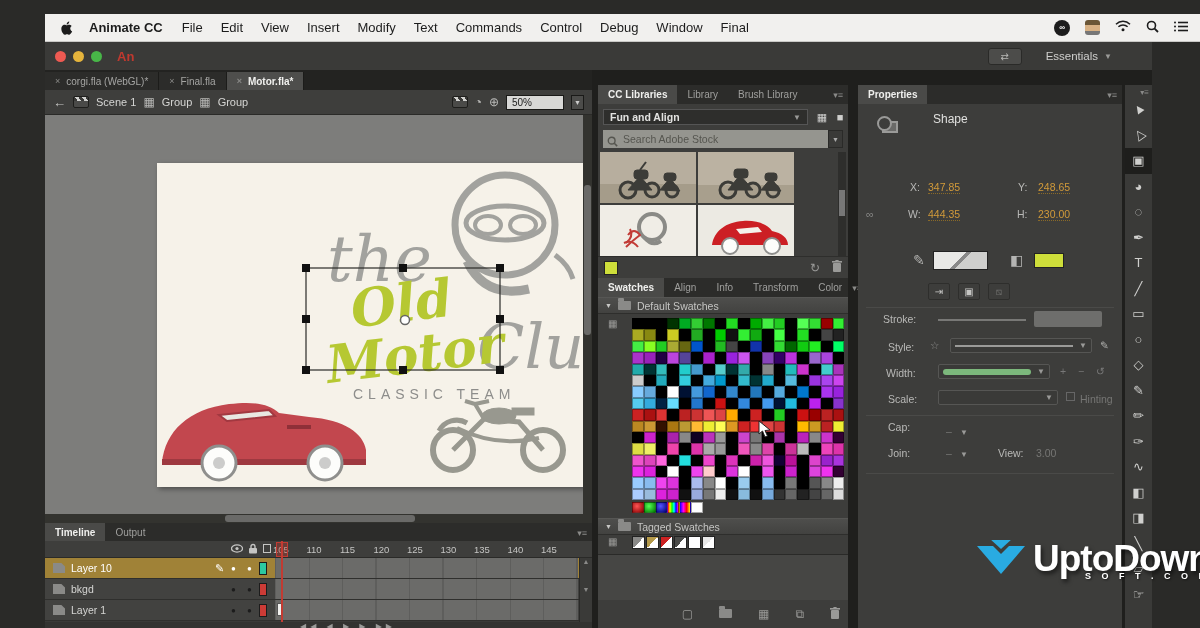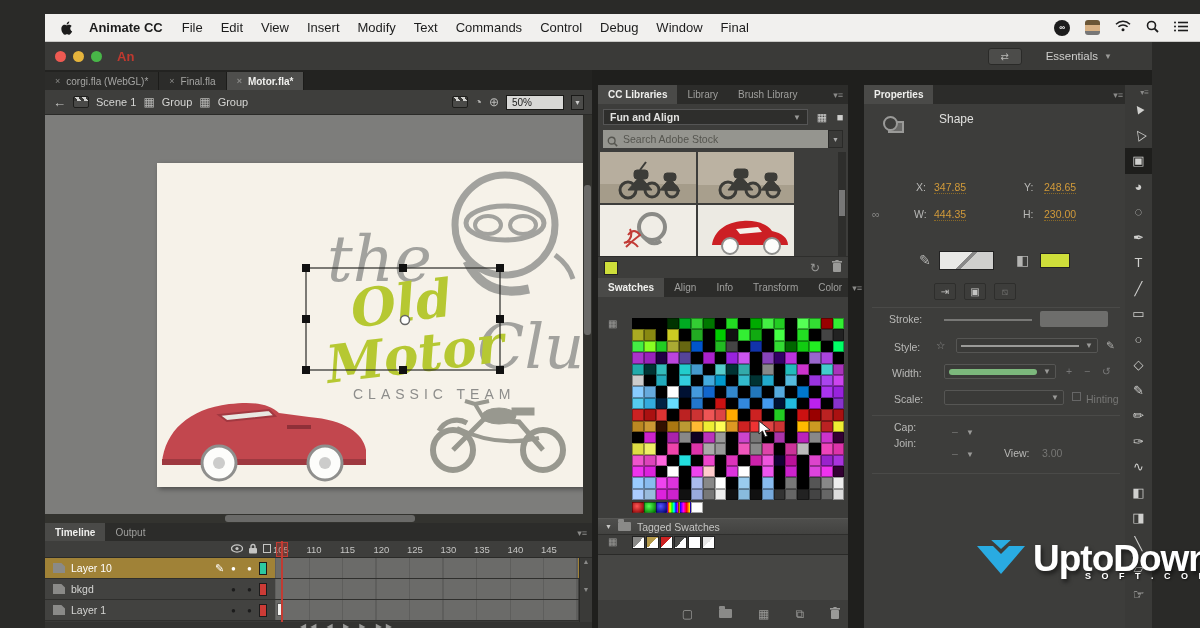--- a/index.html
+++ b/index.html
@@ -118,21 +118,21 @@
     background:linear-gradient(135deg, var(--c) 0 50%, #fff 50%); }
   .gridicon { color:#9a9a98; font-size:10px; position:absolute; left:10px; }
   #sw-empty { position:absolute; left:0; top:276px; width:250px; height:46px; background:#464644;
     border-top:1px solid #2a2a28; }
   #sw-bottom { position:absolute; left:0; bottom:2px; width:100%; height:24px;
     display:flex; align-items:center; justify-content:flex-end; padding-right:8px; gap:14px; }
   #cursor { position:absolute; left:758px; top:420px; z-index:60; }
 
   
   #props { position:absolute; left:858px; top:85px; width:264px; height:543px; background:#3d3d3b;
-    font-size:10.5px; color:#b5b5b3;margin-left:6px; }
+    font-size:10.5px; color:#b5b5b3; }
   .plabel { position:absolute; color:#b9b9b7; }
   .pval { position:absolute; color:#d19a3a; border-bottom:1px dotted #8a6a28; }
   .pval-gray { position:absolute; color:#767674; }
   .ddbox { position:absolute; background:#3a3a38; border:1px solid #565654; border-radius:2px;
     height:15px; display:flex; align-items:center; padding:0 4px; }
   .ddbox .carr { margin-left:auto; }
   .innerline { flex:1; height:2px; background:#9a9a98; margin-right:6px; }
   .pdivider { position:absolute; left:8px; width:248px; height:1px; background:#4a4a48; }
   #shape-ic { position:absolute; left:24px; top:36px; width:16px; height:12px;
     border:2px solid #9a9a98; background:#6a6a68; }
@@ -450,20 +450,25 @@
 
   <div id="swpanel">
     <div class="ptabrow" id="sw-tabs">
         <div class="ptab active">Swatches</div>
         <div class="ptab">Align</div>
         <div class="ptab">Info</div>
         <div class="ptab">Transform</div>
         <div class="ptab">Color</div>
         <span class="pmenu">▾≡</span>
       </div>
+    <div class="sechead" style="position:absolute;left:0;top:19px;width:250px">
+      <span class="tri">▼</span>
+      <span class="folder"></span>
+      <span style="font-weight:normal;color:#c5c5c3">Default Swatches</span>
+    </div>
     <span class="gridicon" style="top:40px">▦</span>
     <div id="swatch-grid">
         <div style="background: rgb(0, 0, 0);"></div>
         <div style="background: rgb(0, 0, 0);"></div>
         <div style="background: rgb(0, 0, 0);"></div>
         <div style="background: rgb(0, 51, 0);"></div>
         <div style="background: rgb(0, 170, 34);"></div>
         <div style="background: rgb(51, 204, 51);"></div>
         <div style="background: rgb(0, 119, 0);"></div>
         <div style="background: rgb(0, 0, 0);"></div>
@@ -845,21 +850,21 @@
     <div class="ddbox" style="left:80px;top:305px;width:120px">
         <span class="carr">▼</span>
       </div>
     <span style="position:absolute;left:208px;top:307px;width:9px;height:9px;border:1px solid #666"></span>
     <span class="plabel" style="left:222px;top:308px;color:#767674">Hinting</span>
     <div class="pdivider" style="top:330px"></div>
 
     <span class="plabel" style="left:30px;top:336px">Cap:</span>
     <span class="pval-gray" style="left:88px;top:340px">–</span>
     <span class="carr" style="position:absolute;left:102px;top:343px">▼</span>
-    <span class="plabel" style="left:30px;top:352px">Join:</span>
+    <span class="plabel" style="left:30px;top:362px">Join:</span>
     <span class="pval-gray" style="left:88px;top:362px">–</span>
     <span class="carr" style="position:absolute;left:102px;top:365px">▼</span>
     <span class="plabel" style="left:140px;top:362px">View:</span>
     <span class="pval-gray" style="left:178px;top:362px">3.00</span>
     <div class="pdivider" style="top:388px"></div>
   </div>
 
   <div id="tools">
     <span class="tmenu">▾≡</span>
   <div class="tool">

